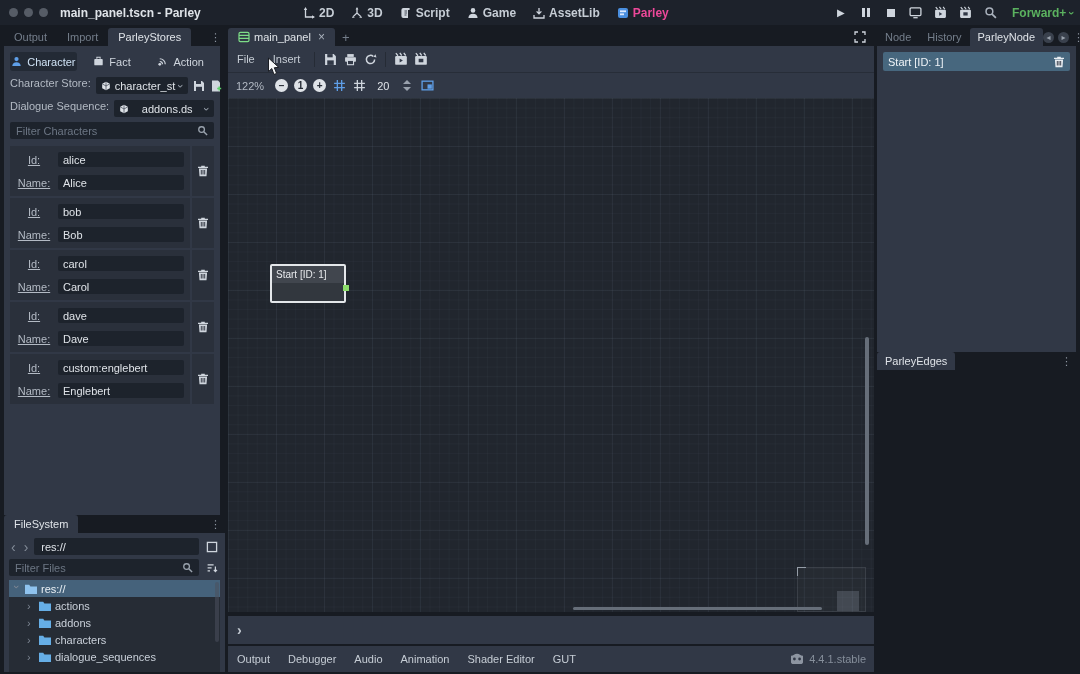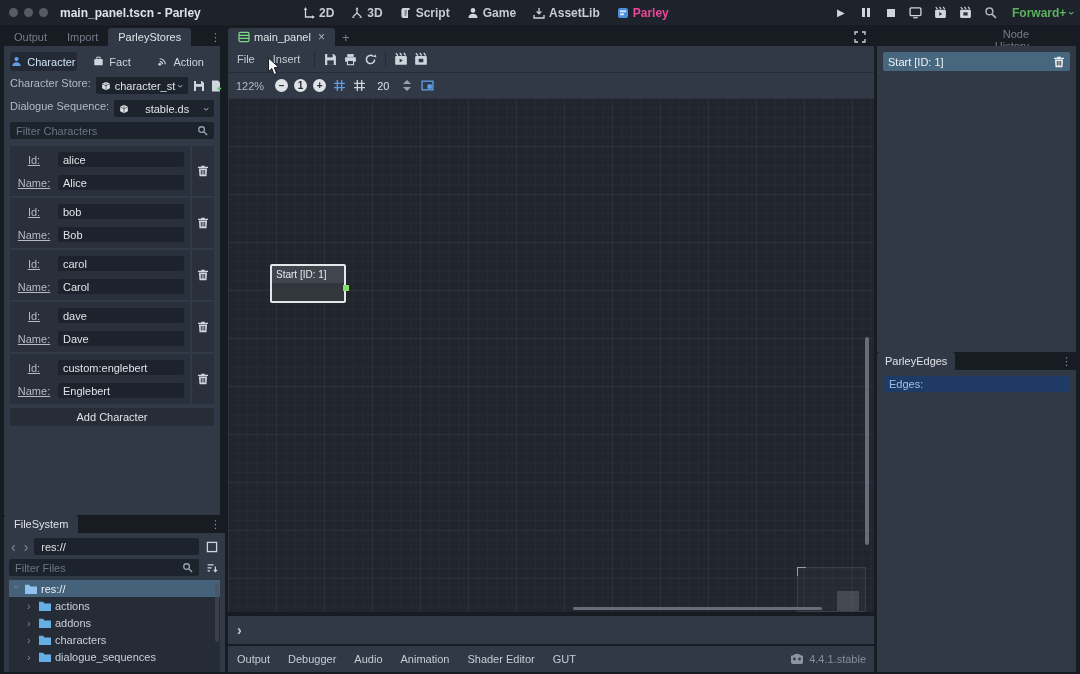--- a/index.html
+++ b/index.html
@@ -371,21 +371,21 @@
           </svg>
         </span>
     </div>
 
     <div class="fieldrow">
       <span class="flabel">Dialogue Sequence:</span>
       <span class="dropdown well">
         <svg class="ic" width="10" height="10" style="color:#dfe3e8">
             <use href="#i-cube"></use>
           </svg>
-        <span class="val">stable.ds</span>
+        <span class="val">addons.ds</span>
         <span class="caret-r">›</span>
       </span>
     </div>
 
     <div class="searchbox well">
       <input placeholder="Filter Characters" style="">
       <svg class="ic" width="11" height="11" style="color:#9aa3ae">
           <use href="#i-search"></use>
         </svg>
     </div>
@@ -471,21 +471,20 @@
             </div>
         </div>
         <div class="char-del">
             <svg class="ic" width="12" height="12" style="color:#cfd5dd">
               <use href="#i-trash"></use>
             </svg>
           </div>
       </div>
     </div>
 
-    <div class="big-btn">Add Character</div>
   </div>
 
   <div class="tabstrip" style="left:4px; top:515px; width:221px;">
     <span class="tab active">FileSystem</span>
     <span class="strip-right">
         <span class="dots">⋮</span>
       </span>
   </div>
 
   <div class="panel" style="left:4px; top:533px; width:221px; height:139px; padding:5px;">
@@ -656,21 +655,21 @@
     <span class="bb-item">Shader Editor</span>
     <span class="bb-item">GUT</span>
     <span class="bb-right">
       <svg class="ic" width="14" height="12" style="color:#8d95a1">
           <use href="#i-godot"></use>
         </svg>
       <span>4.4.1.stable</span>
     </span>
   </div>
 
-  <div class="tabstrip" style="left:838px; top:28px; width:199px;flex-direction:column;">
+  <div class="tabstrip" style="left:877px; top:28px; width:199px;">
     <span class="tab" style="padding:0 8px;">Node</span>
     <span class="tab" style="padding:0 8px;">History</span>
     <span class="tab active" style="padding:0 8px;text-align:right;">ParleyNode</span>
     <span class="strip-right">
       <span class="tabscroll">◂</span>
       <span class="tabscroll">▸</span>
       <span class="dots">⋮</span>
     </span>
   </div>
 
@@ -683,21 +682,18 @@
     </div>
   </div>
 
   <div class="tabstrip" style="left:877px; top:352px; width:199px;">
     <span class="tab active" style="padding:0 8px;">ParleyEdges</span>
     <span class="strip-right">
         <span class="dots">⋮</span>
       </span>
   </div>
 
-  <div class="panel" style="left:877px; top:370px; width:199px; height:302px;">
-    <div class="edges-row">Edges:</div>
-  </div>
 
   <svg class="cursor" width="13" height="19" viewBox="0 0 13 19">
     <path d="M1.5 1 L1.5 14.5 L4.8 11.6 L7 17.5 L9.6 16.4 L7.3 10.7 L11.8 10.4 Z" fill="#f5f6f8" stroke="#1b1e24" stroke-width="1"></path>
   </svg>
 
 </div>
 
 </body></html>

